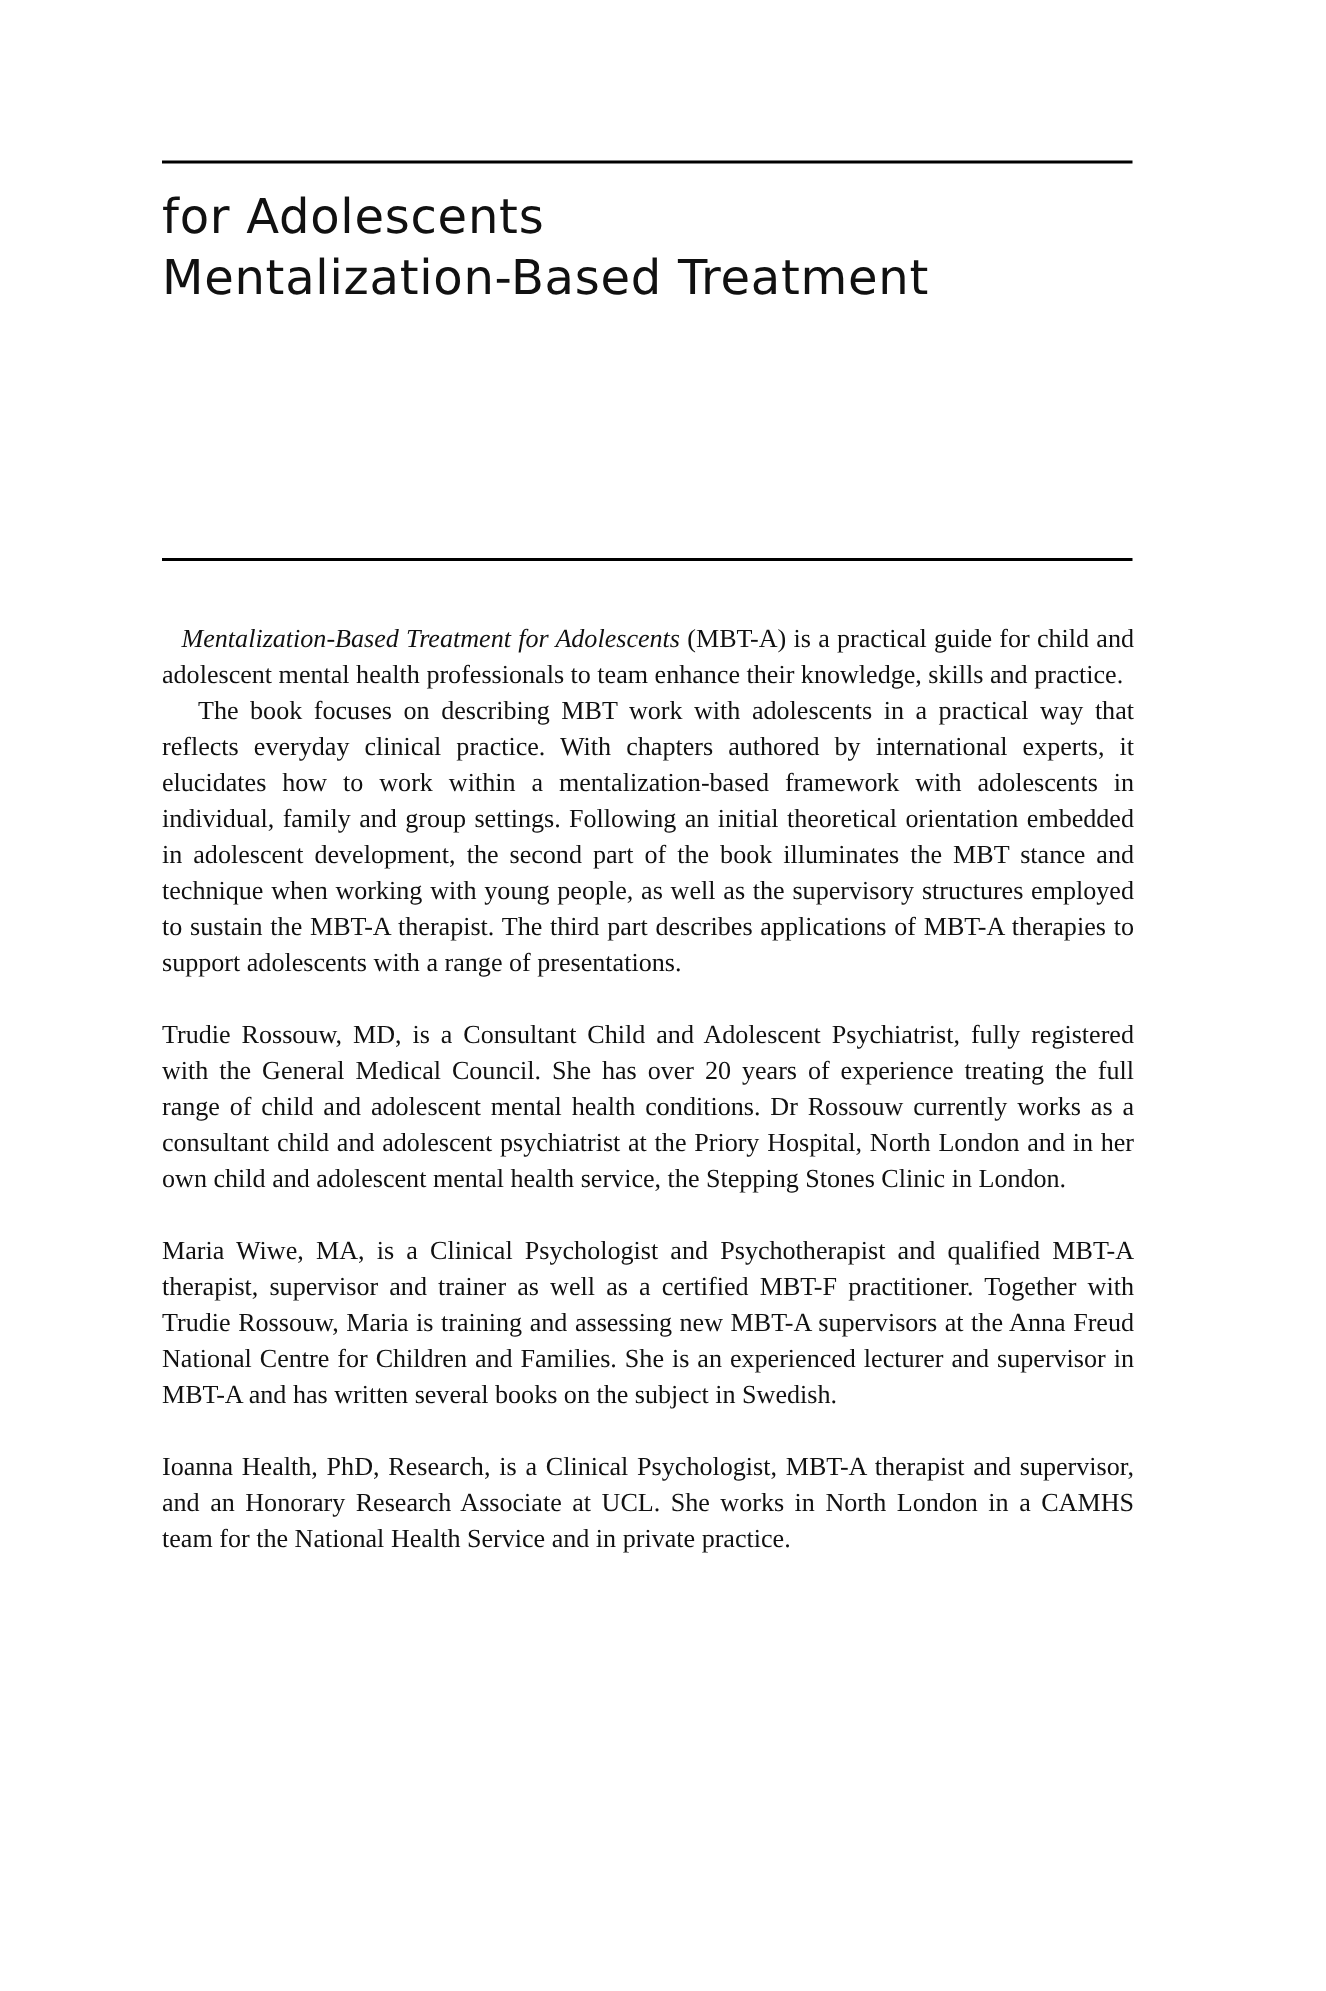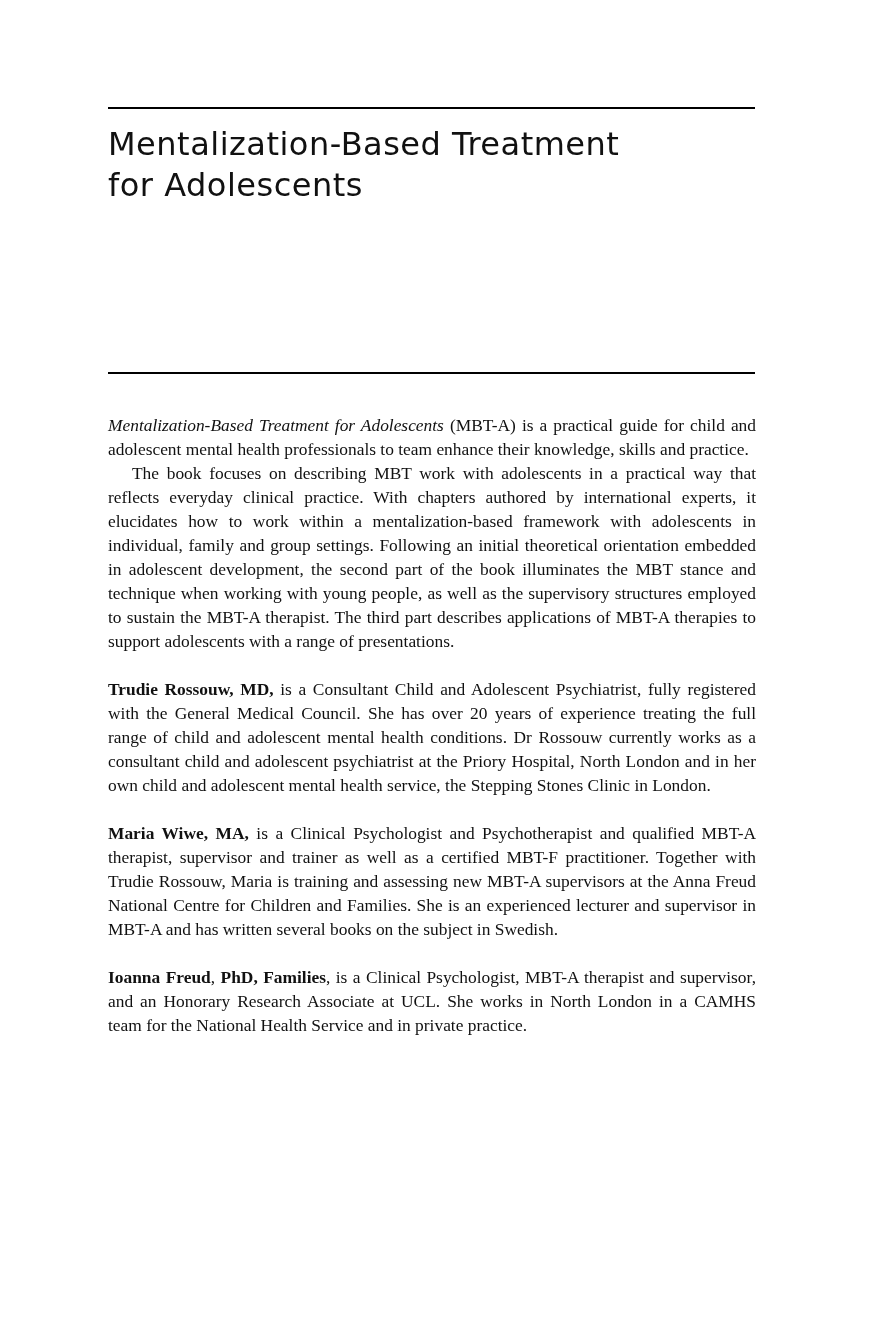--- a/index.html
+++ b/index.html
@@ -14,37 +14,37 @@
     }
     .title span { display: block; }
     .body {
       position: absolute; left: 108px; top: 413px; width: 648px;
       font-family: "Liberation Serif", serif; font-size: 17.4px; line-height: 24px;
       text-align: justify; color: #111;
     }
     .body p { margin: 0; }
     .body p.indent { text-indent: 24px; }
     .body p.bio { margin-top: 24px; }
-    .body em { font-style: italic; }
-    .body b { font-weight: bold; margin-top: 40px; }
+    .body em { font-style: italic; margin-left: 13px; }
+    .body b { font-weight: normal; margin-top: 40px; }
   </style>
 </head>
 <body>
 
 <div class="rule top"></div>
 
 <h1 class="title">
+  <span>for Adolescents</span>
   <span>Mentalization-Based Treatment</span>
-  <span>for Adolescents</span>
 </h1>
 
 <div class="rule mid"></div>
 
 <div class="body">
   <p><em>Mentalization-Based Treatment for Adolescents</em><span> (MBT-A) is a practical guide for child and adolescent mental health professionals to team enhance their knowledge, skills and practice.</span></p>
   <p class="indent">The book focuses on describing MBT work with adolescents in a practical way that reflects everyday clinical practice. With chapters authored by international experts, it elucidates how to work within a mentalization-based framework with adolescents in individual, family and group settings. Following an initial theoretical orientation embedded in adolescent development, the second part of the book illuminates the MBT stance and technique when working with young people, as well as the supervisory structures employed to sustain the MBT-A therapist. The third part describes applications of MBT-A therapies to support adolescents with a range of presentations.</p>
 
   <p class="bio"><b>Trudie Rossouw, MD,</b><span> is a Consultant Child and Adolescent Psychiatrist, fully registered with the General Medical Council. She has over 20 years of experience treating the full range of child and adolescent mental health conditions. Dr Rossouw currently works as a consultant child and adolescent psychiatrist at the Priory Hospital, North London and in her own child and adolescent mental health service, the Stepping Stones Clinic in London.</span></p>
 
   <p class="bio"><b>Maria Wiwe, MA,</b><span> is a Clinical Psychologist and Psychotherapist and qualified MBT-A therapist, supervisor and trainer as well as a certified MBT-F practitioner. Together with Trudie Rossouw, Maria is training and assessing new MBT-A su­pervisors at the Anna Freud National Centre for Children and Families. She is an experienced lecturer and supervisor in MBT-A and has written several books on the subject in Swedish.</span></p>
 
-  <p class="bio"><b>Ioanna Freud</b><span>, </span><b>PhD, Families</b><span>, is a Clinical Psychologist, MBT-A therapist and supervisor, and an Honorary Research Associate at UCL. She works in North London in a CAMHS team for the National Health Service and in private practice.</span></p>
+  <p class="bio"><b>Ioanna Health</b><span>, </span><b>PhD, Research</b><span>, is a Clinical Psychologist, MBT-A therapist and supervisor, and an Honorary Research Associate at UCL. She works in North London in a CAMHS team for the National Health Service and in private practice.</span></p>
 </div>
 
 </body></html>

